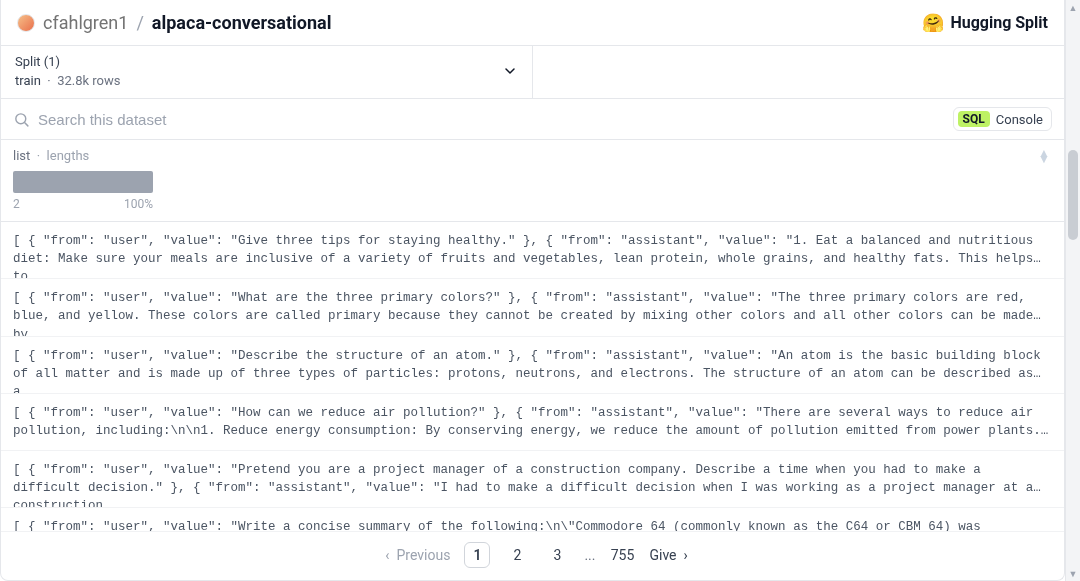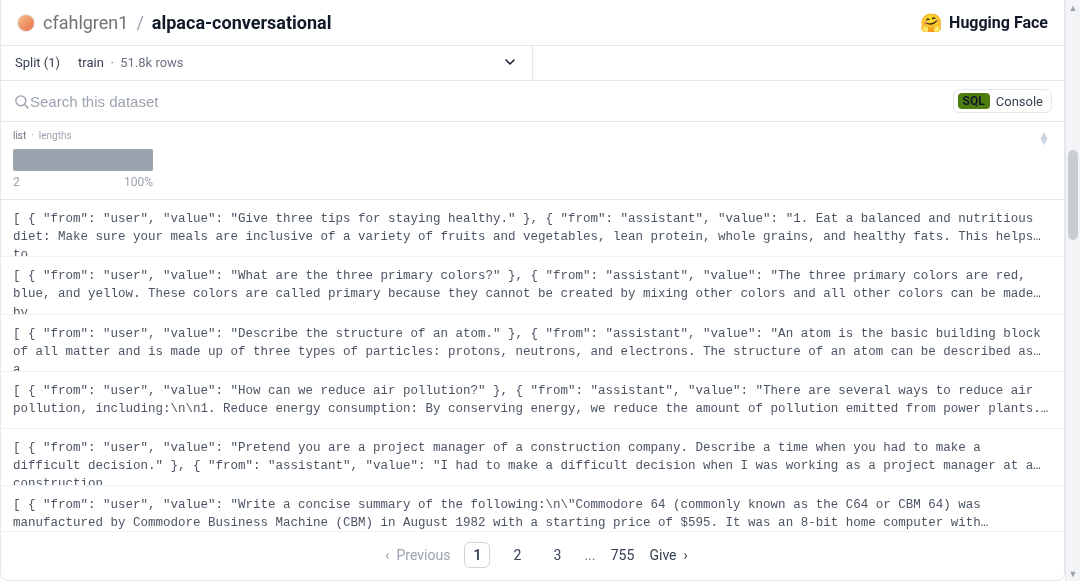--- a/index.html
+++ b/index.html
@@ -15,36 +15,36 @@
   .crumb { display: flex; align-items: center; gap: 8px; font-size: 18px; }
   .avatar { width: 18px; height: 18px; border-radius: 50%; background: linear-gradient(135deg,#f6c089,#e96f4b); border: 1px solid #e5e7eb; }
   .owner { color: #737373; font-weight: 400; }
   .slash { color: #9ca3af; }
   .dsname { font-weight: 700; color: #111827; }
   .brand { display: flex; align-items: center; gap: 6px; font-weight: 700; font-size: 16px; }
   .hf-emoji { font-size: 18px; }
   
   .splitrow { display: flex; border-bottom: 1px solid #e5e7eb; }
   .splitcell { width: 50%; padding: 8px 14px 10px 14px; border-right: 1px solid #e5e7eb; display: flex; align-items: center; justify-content: space-between; }
-  .splitinfo { display: flex; flex-direction: row; gap: 18px; }
+  .splitinfo { display: flex; flex-direction: column; gap: 4px; }
   .splitlabel { font-size: 13px; color: #374151; }
   .splitmeta { font-size: 13px; color: #6b7280; }
   .splitmeta .name { color: #374151; }
   .chev { color: #111827; }
   
   .searchrow { display: flex; align-items: center; justify-content: space-between; padding: 8px 12px; border-bottom: 1px solid #e5e7eb; gap: 12px; }
-  .searchwrap { display: flex; align-items: center; flex: 1; color: #9ca3af; }
+  .searchwrap { display: flex; align-items: center; gap: 8px; flex: 1; color: #9ca3af; }
   .searchwrap input { border: none; outline: none; font-size: 15px; width: 100%; color: #111827; }
   .searchwrap input::placeholder { color: #9ca3af; }
   .consolebtn { display: flex; align-items: center; gap: 6px; border: 1px solid #e5e7eb; border-radius: 6px; padding: 3px 8px 3px 4px; font-size: 13px; color: #374151; cursor: pointer; }
-  .sqlchip { background: #4d7c0f; color: #111827; font-weight: 700; border-radius: 4px; padding: 1px 5px; font-size: 12px; }
+  .sqlchip { background: #bef264; color: #111827; font-weight: 700; border-radius: 4px; padding: 1px 5px; font-size: 12px; }
   
   .colhdr { padding: 8px 12px 10px 12px; border-bottom: 1px solid #e5e7eb; position: relative; }
   .colname { font-weight: 600; font-size: 14px; }
-  .coltype { color: #9ca3af; font-size: 10px; }
+  .coltype { color: #9ca3af; font-size: 13px; }
   .coltype .kind { color: #6b7280; }
   .histbox { margin-top: 8px; width: 140px; }
   .bar { height: 22px; background: #9ca3af; border-radius: 2px; }
   .histlabels { display: flex; justify-content: space-between; font-size: 12px; color: #9ca3af; margin-top: 4px; width: 140px; }
   .sorticon { position: absolute; right: 14px; top: 10px; color: #cbd5e1; font-size: 12px; display: flex; flex-direction: column; line-height: 6px; }
   
   .rows { flex: 1; overflow: hidden; }
   .row { padding: 10px 12px; border-bottom: 1px solid #f1f2f4; font-family: ui-monospace, SFMono-Regular, Menlo, Consolas, "Liberation Mono", monospace; font-size: 12.5px; line-height: 1.45; color: #4b5563; white-space: normal; overflow: hidden; display: -webkit-box; -webkit-line-clamp: 2; -webkit-box-orient: vertical; }
   
   .pager { display: flex; align-items: center; justify-content: center; gap: 14px; padding: 10px 0 12px 8px; border-top: 1px solid #f1f2f4; font-size: 14px; color: #374151; }
@@ -64,32 +64,32 @@
 <div class="page">
   <div class="hdr">
     <div class="crumb">
       <span class="avatar"></span>
       <span class="owner">cfahlgren1</span>
       <span class="slash">/</span>
       <span class="dsname">alpaca-conversational</span>
     </div>
     <div class="brand">
       <span class="hf-emoji">🤗</span>
-      <span>Hugging Face</span>
+      <span>Hugging Split</span>
     </div>
   </div>
 
   <div class="splitrow">
     <div class="splitcell">
       <div class="splitinfo">
         <div class="splitlabel">Split (1)</div>
         <div class="splitmeta">
           <span class="name">train</span>
           &nbsp;·&nbsp;
-          <span>51.8k rows</span>
+          <span>32.8k rows</span>
         </div>
       </div>
       <span class="chev">
         <svg width="16" height="16" viewBox="0 0 24 24" fill="none" stroke="currentColor" stroke-width="2.2" stroke-linecap="round" stroke-linejoin="round">
             <polyline points="6 9 12 15 18 9"></polyline>
           </svg>
       </span>
     </div>
     <div style="width:50%"></div>
   </div>

